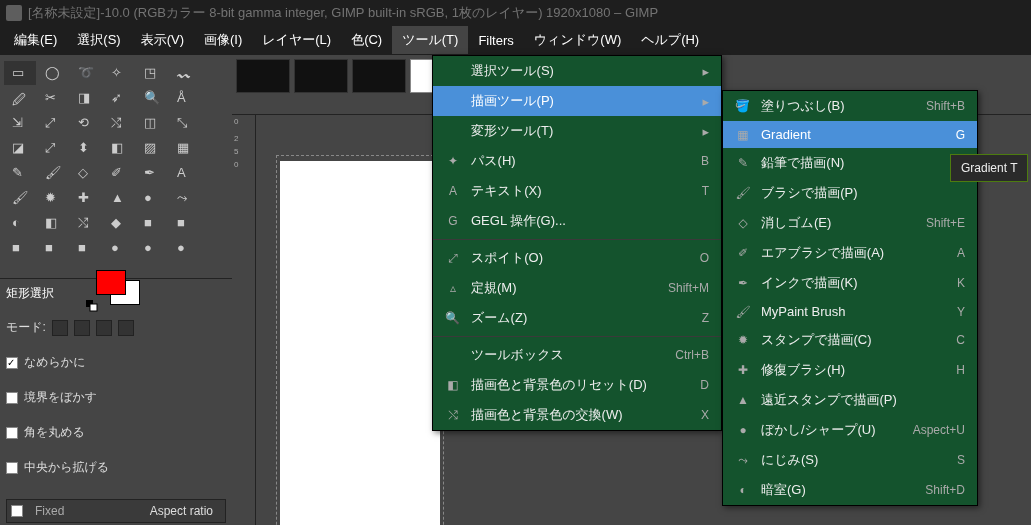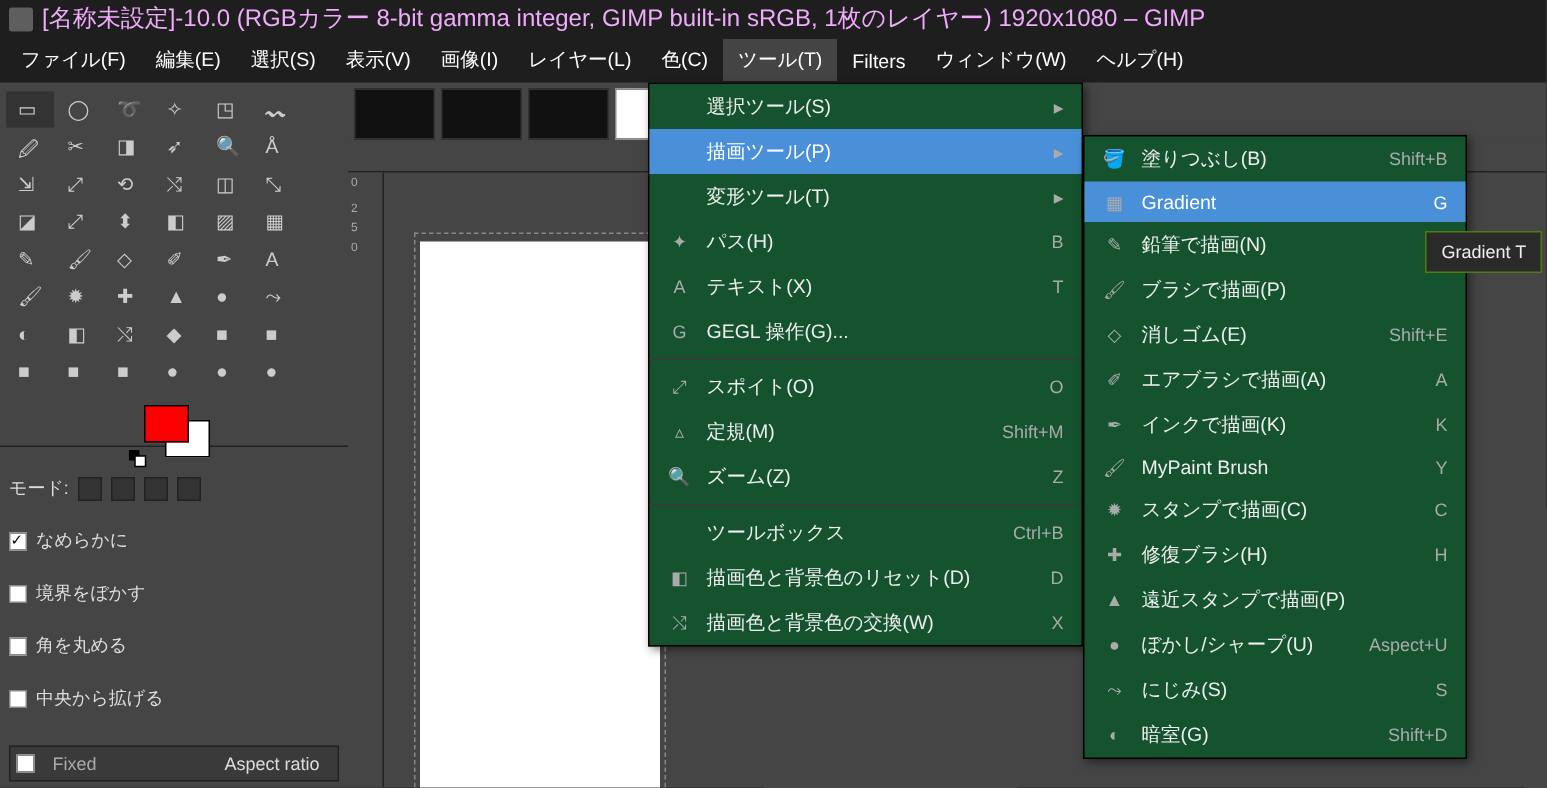--- a/index.html
+++ b/index.html
@@ -1,19 +1,19 @@
 <!DOCTYPE html>
 <html><head>
 <meta charset="utf-8">
 <style>
 * { margin: 0; padding: 0; box-sizing: border-box; }
 body { font-family: "Segoe UI", Arial, sans-serif; font-size: 13px; background: #1e1e1e; color: #e0e0e0; width: 1031px; height: 525px; overflow: hidden; position: relative; }
 .titlebar { height: 25px; padding: 3px 6px; display: flex; align-items: center; gap: 6px; }
 .wilber-icon { width: 16px; height: 16px; background: #888; border-radius: 2px; opacity: 0.6; }
-.titlebar-text { font-size: 16px; color: #f0abfc; }
+.titlebar-text { font-size: 13px; color: #737373; }
 .menubar { height: 30px; display: flex; align-items: center; padding: 0 4px; }
 .menubar-item { padding: 5px 10px; color: #fff; font-size: 13px; }
 .menubar-item.active { background: #444; }
 .main { display: flex; height: calc(100% - 55px); }
 .left-panel { width: 232px; background: #454545; display: flex; flex-direction: column; }
 .toolbox { padding: 6px 4px; display: flex; flex-wrap: wrap; gap: 1px; }
 .tool-btn { width: 32px; height: 24px; display: flex; align-items: center; justify-content: center; color: #ccc; }
 .tool-btn.active { background: #333; }
 .tool-icon { width: 16px; height: 16px; }
 .color-area { padding: 6px; position: relative; height: 60px; display: flex; justify-content: center; }
@@ -54,21 +54,20 @@
 </style>
 </head>
 <body>
 
 <div class="titlebar">
   <div class="wilber-icon"></div>
   <div class="titlebar-text">[名称未設定]-10.0 (RGBカラー 8-bit gamma integer, GIMP built-in sRGB, 1枚のレイヤー) 1920x1080 – GIMP</div>
 </div>
 
 <div class="menubar" id="menubar">
-    <div class="menubar-item">ファイル(F)</div>
     <div class="menubar-item">編集(E)</div>
     <div class="menubar-item">選択(S)</div>
     <div class="menubar-item">表示(V)</div>
     <div class="menubar-item">画像(I)</div>
     <div class="menubar-item">レイヤー(L)</div>
     <div class="menubar-item">色(C)</div>
     <div class="menubar-item active">ツール(T)</div>
     <div class="menubar-item">Filters</div>
     <div class="menubar-item">ウィンドウ(W)</div>
     <div class="menubar-item">ヘルプ(H)</div>
@@ -224,20 +223,21 @@
       </div>
     <div class="color-area">
       <div class="fg-color"></div>
       <div class="bg-color"></div>
       <svg class="bw-swap" viewBox="0 0 12 12">
           <rect x="0" y="0" width="7" height="7" fill="#000"></rect>
           <rect x="4" y="4" width="7" height="7" fill="#fff" stroke="#000"></rect>
         </svg>
     </div>
     <div class="options-panel">
+      <div class="options-title">矩形選択</div>
       <div class="options-row">
         <span>モード:</span>
         <span class="mode-btn"></span>
         <span class="mode-btn"></span>
         <span class="mode-btn"></span>
         <span class="mode-btn"></span>
       </div>
       <div id="option-checks">
           <div class="options-row">
             <span class="checkbox checked"></span>

